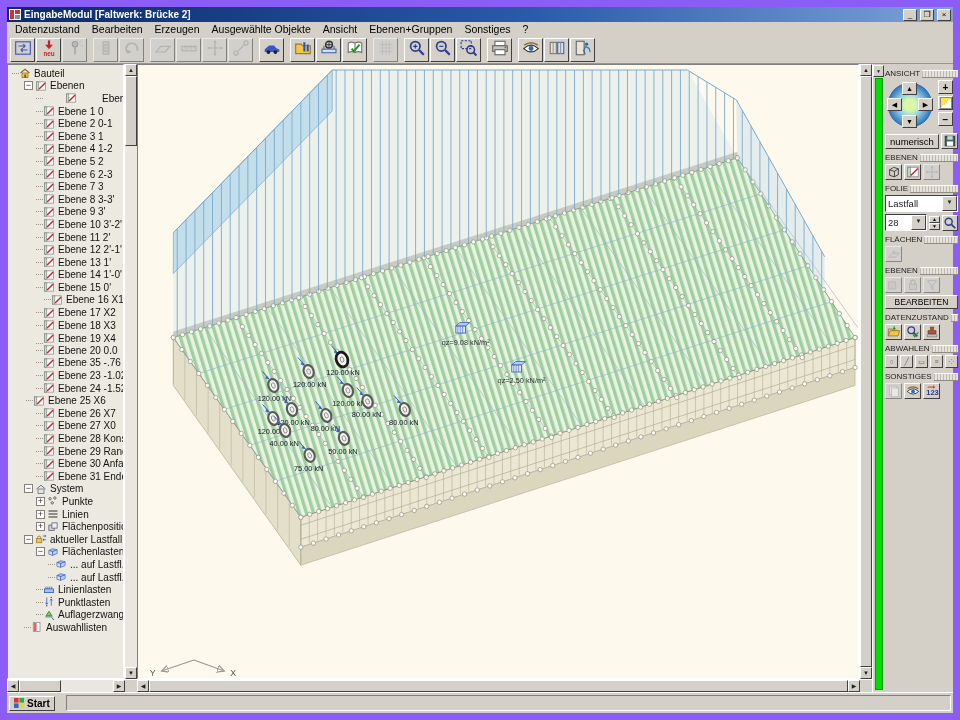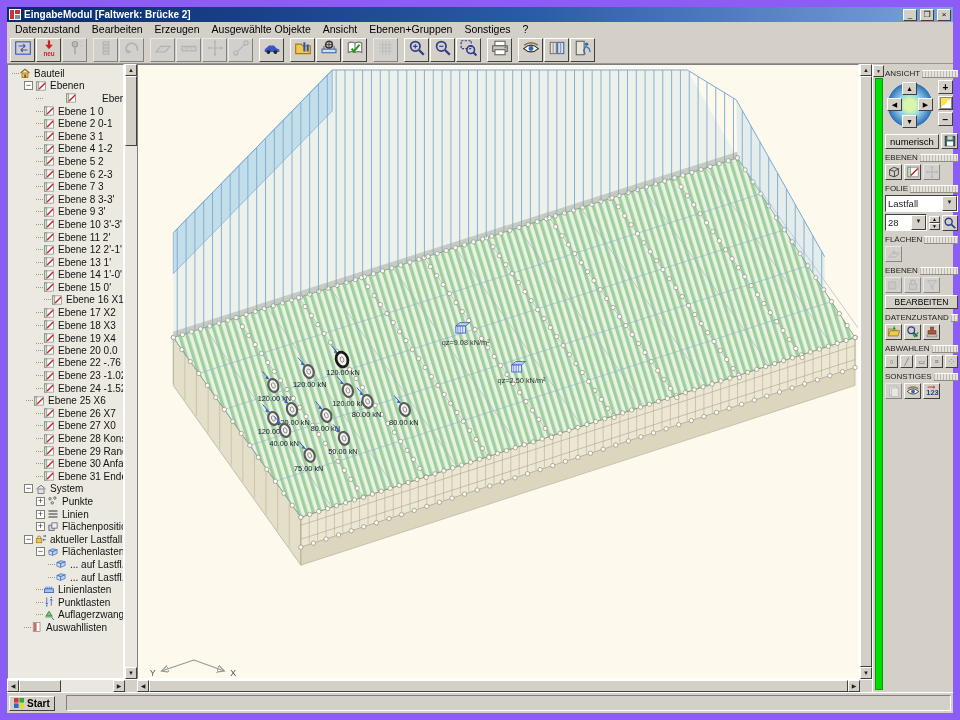--- a/index.html
+++ b/index.html
@@ -384,21 +384,21 @@
                 </svg></span>
               <span>Ebene 9 3'</span>
             </div>
             <div class="trow" style="padding-left: 28px;">
               <span class="conn" style="width:7px"></span>
               <span class="ticn"><svg viewBox="0 0 16 16">
                   <rect x="2" y="2.5" width="12" height="11" fill="#fff" stroke="#888"></rect>
                   <rect x="2" y="2.5" width="3" height="11" fill="#bfe8bf" stroke="#888"></rect>
                   <path d="M5.5 12L13.5 4" stroke="#cc2222" stroke-width="1.8"></path>
                 </svg></span>
-              <span>Ebene 10 3'-3'</span>
+              <span>Ebene 10 3'-2'</span>
             </div>
             <div class="trow" style="padding-left: 28px;">
               <span class="conn" style="width:7px"></span>
               <span class="ticn"><svg viewBox="0 0 16 16">
                   <rect x="2" y="2.5" width="12" height="11" fill="#fff" stroke="#888"></rect>
                   <rect x="2" y="2.5" width="3" height="11" fill="#bfe8bf" stroke="#888"></rect>
                   <path d="M5.5 12L13.5 4" stroke="#cc2222" stroke-width="1.8"></path>
                 </svg></span>
               <span>Ebene 11 2'</span>
             </div>
@@ -483,21 +483,21 @@
                 </svg></span>
               <span>Ebene 20 0.0</span>
             </div>
             <div class="trow" style="padding-left: 28px;">
               <span class="conn" style="width:7px"></span>
               <span class="ticn"><svg viewBox="0 0 16 16">
                   <rect x="2" y="2.5" width="12" height="11" fill="#fff" stroke="#888"></rect>
                   <rect x="2" y="2.5" width="3" height="11" fill="#bfe8bf" stroke="#888"></rect>
                   <path d="M5.5 12L13.5 4" stroke="#cc2222" stroke-width="1.8"></path>
                 </svg></span>
-              <span>Ebene 22  -.76</span>
+              <span>Ebene 35  -.76</span>
             </div>
             <div class="trow" style="padding-left: 28px;">
               <span class="conn" style="width:7px"></span>
               <span class="ticn"><svg viewBox="0 0 16 16">
                   <rect x="2" y="2.5" width="12" height="11" fill="#fff" stroke="#888"></rect>
                   <rect x="2" y="2.5" width="3" height="11" fill="#bfe8bf" stroke="#888"></rect>
                   <path d="M5.5 12L13.5 4" stroke="#cc2222" stroke-width="1.8"></path>
                 </svg></span>
               <span>Ebene 23  -1.02</span>
             </div>

